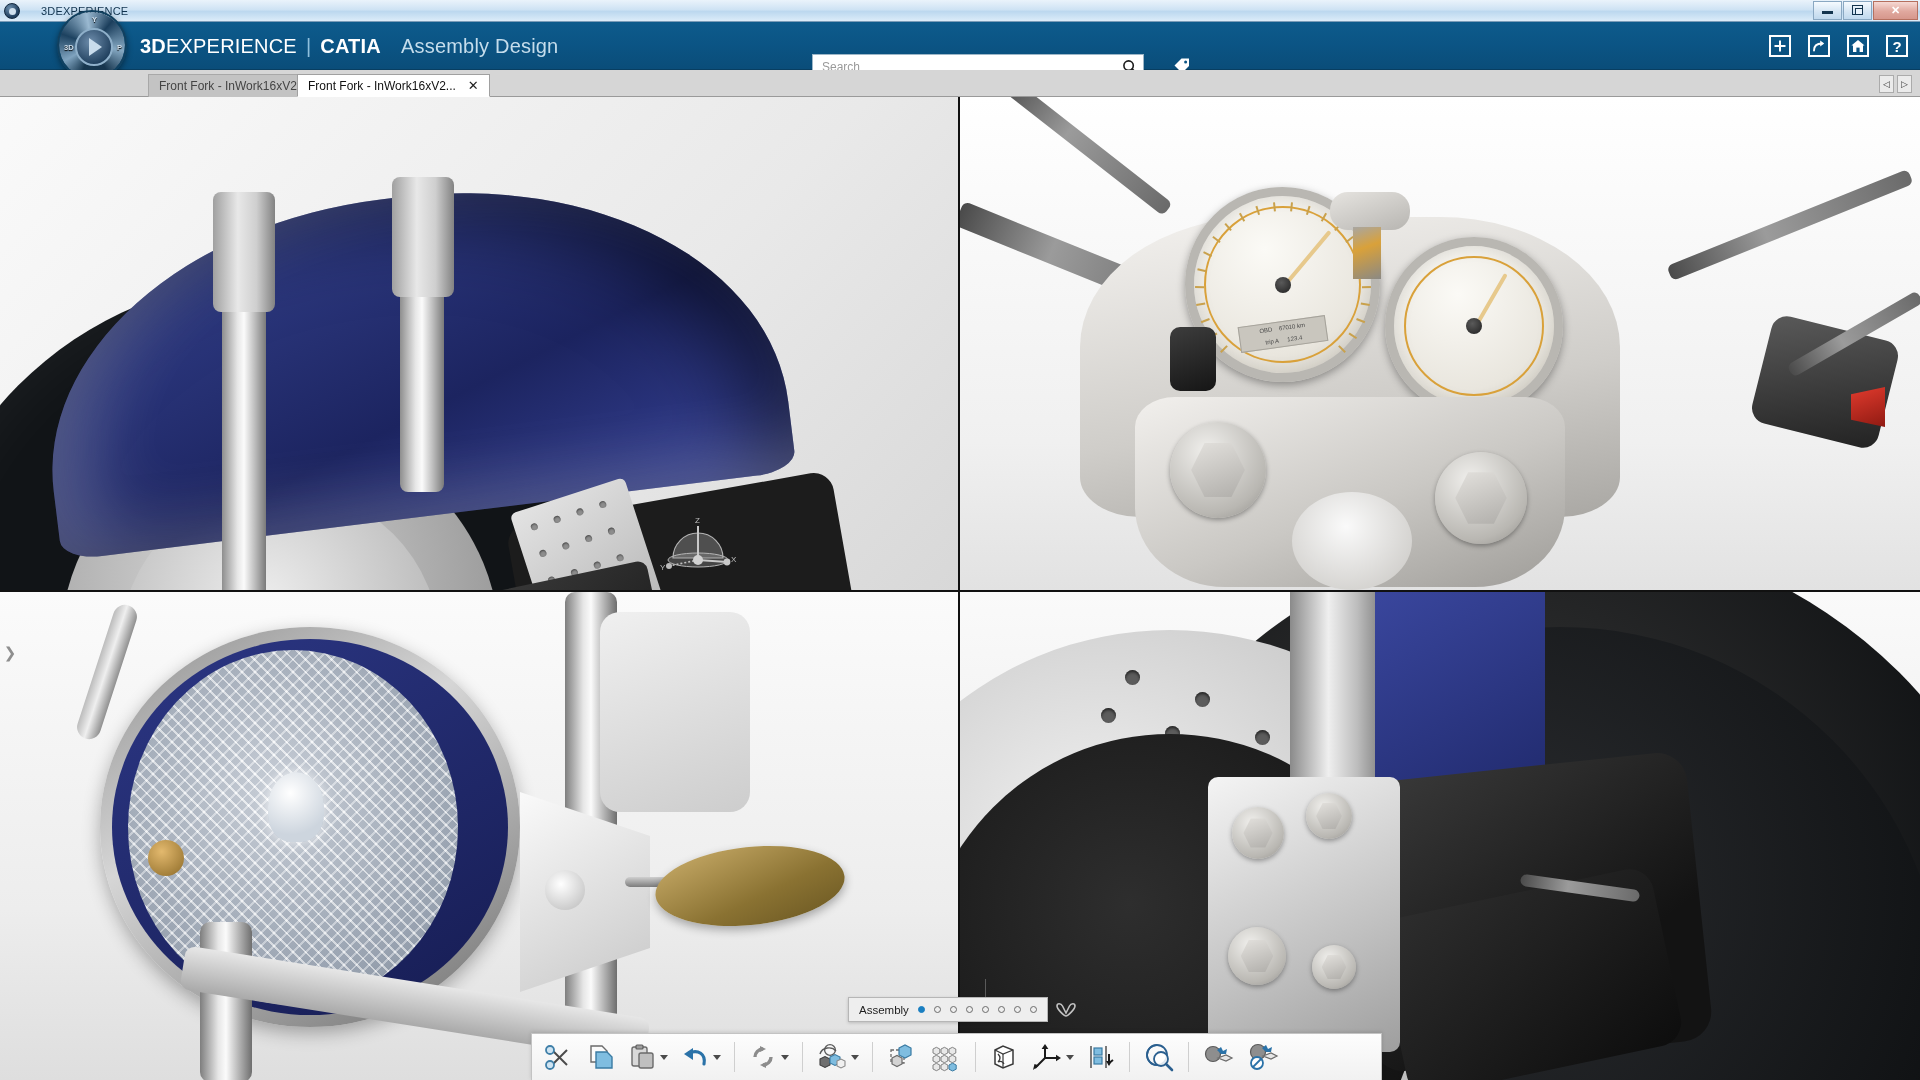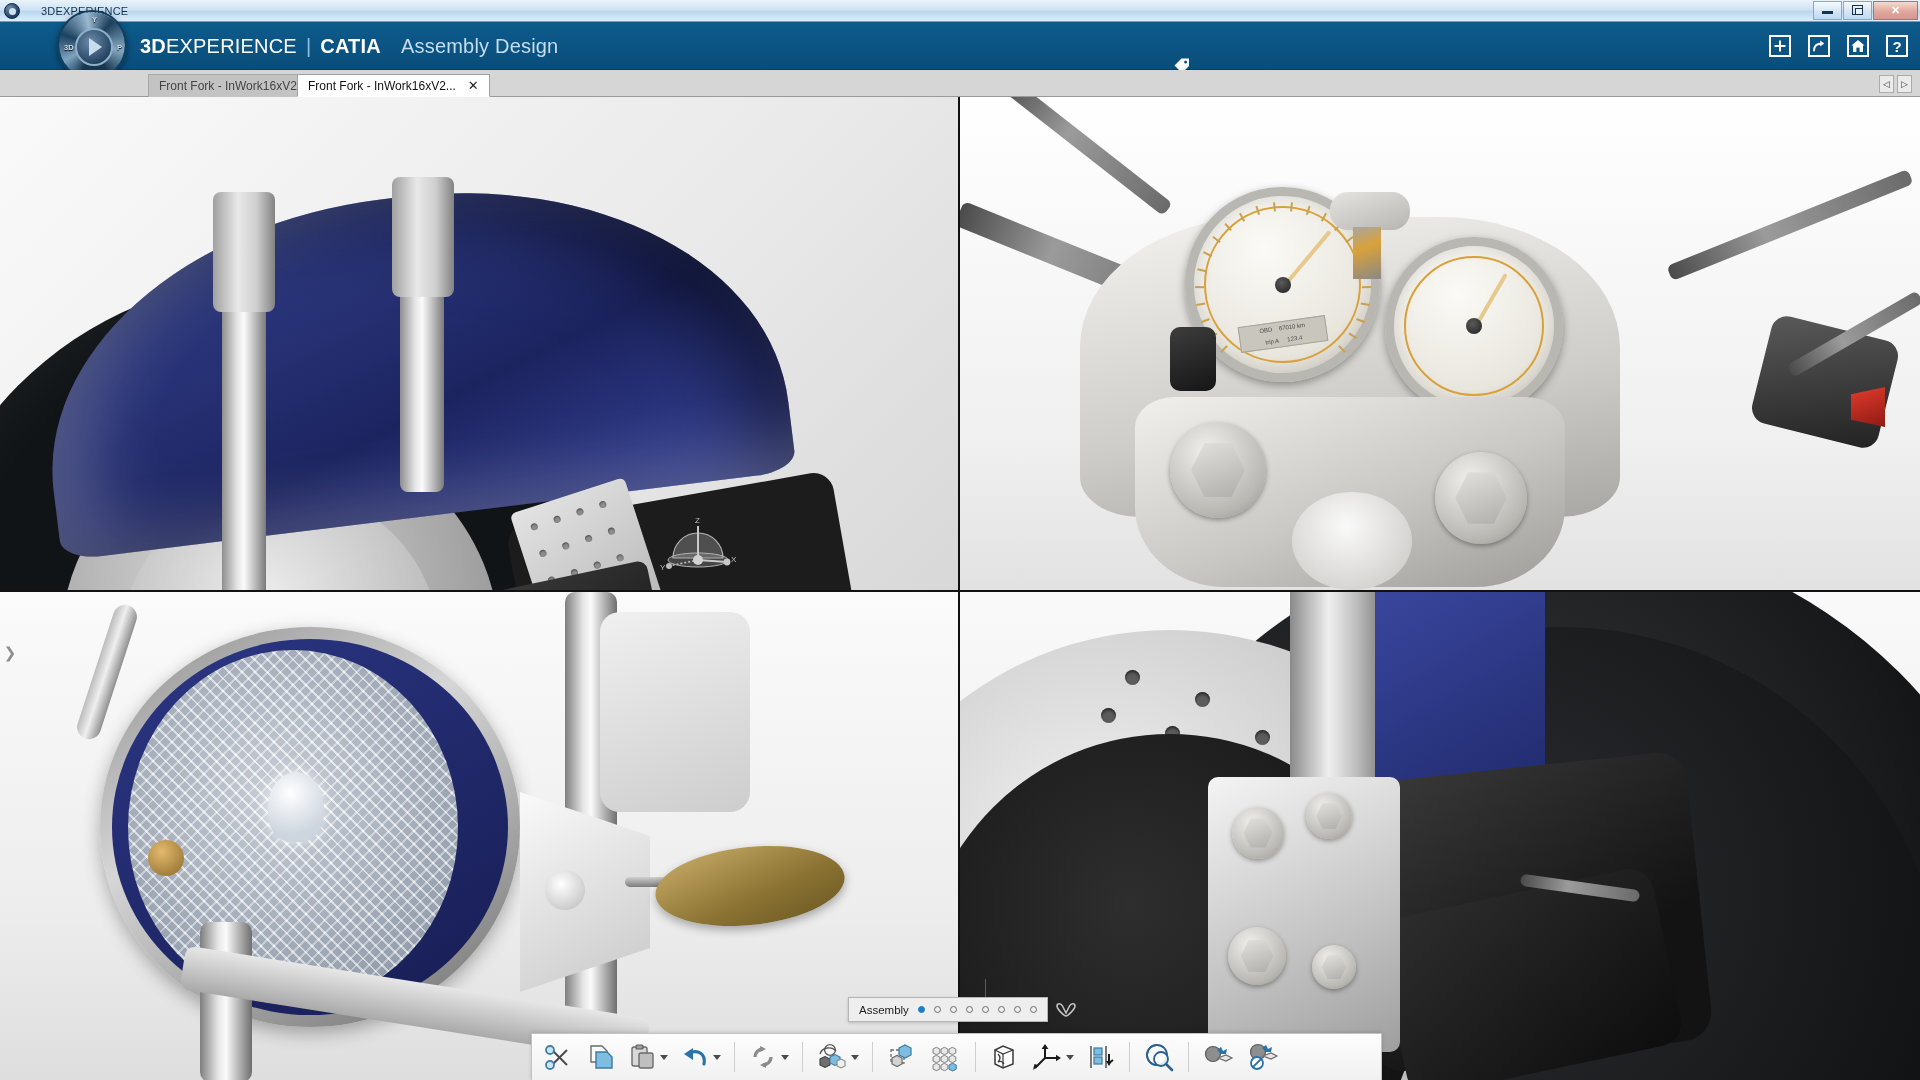--- a/index.html
+++ b/index.html
@@ -496,20 +496,29 @@
   </div>
 
   <div class="brandtitle">
     <span class="bt-b">3D</span>
       <span class="bt-n">EXPERIENCE</span>
     <span class="bt-sep">|</span>
     <span class="bt-b">CATIA</span>
     <span class="bt-dim" style="margin-left:20px;">Assembly Design</span>
   </div>
 
+  <div class="searchwrap">
+    <input type="text" placeholder="Search" style="">
+    <span class="search-icon">
+      <svg width="16" height="16" viewBox="0 0 16 16">
+          <circle cx="6.6" cy="6.6" r="4.7" fill="none" stroke="#1b1b1b" stroke-width="1.6"></circle>
+          <line x1="10.2" y1="10.2" x2="14.6" y2="14.6" stroke="#1b1b1b" stroke-width="2" stroke-linecap="round"></line>
+        </svg>
+    </span>
+  </div>
   <span class="tag-icon">
     <svg width="20" height="20" viewBox="0 0 20 20">
       <path d="M2.5 10.5 L9.5 3.5 L17 3.5 L17 11 L10 18 Z" fill="#ffffff"></path>
       <circle cx="13.6" cy="6.9" r="1.5" fill="#0b5484"></circle>
     </svg>
   </span>
 
   <div class="topicons">
     <div class="topicon">
       <svg width="14" height="14" viewBox="0 0 14 14">

